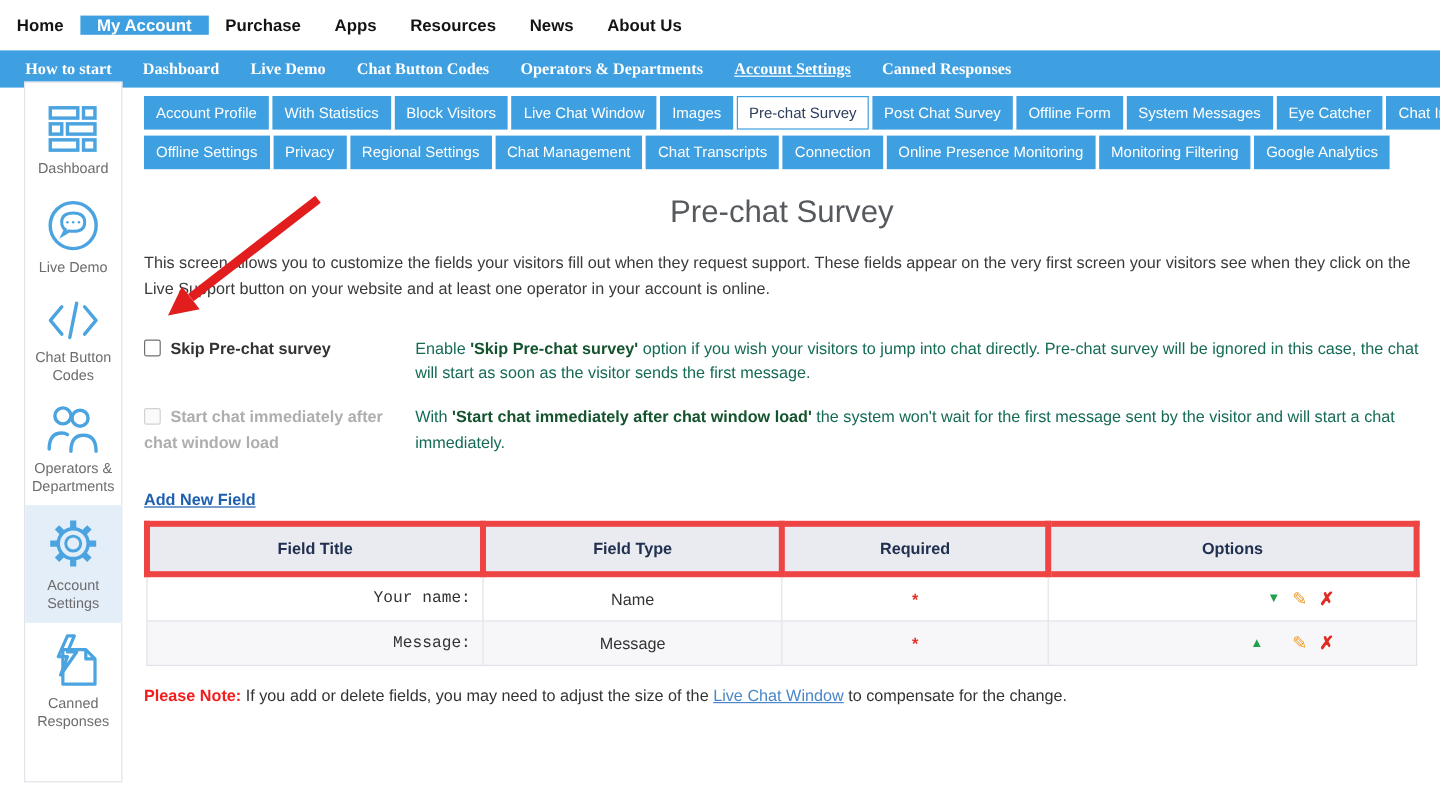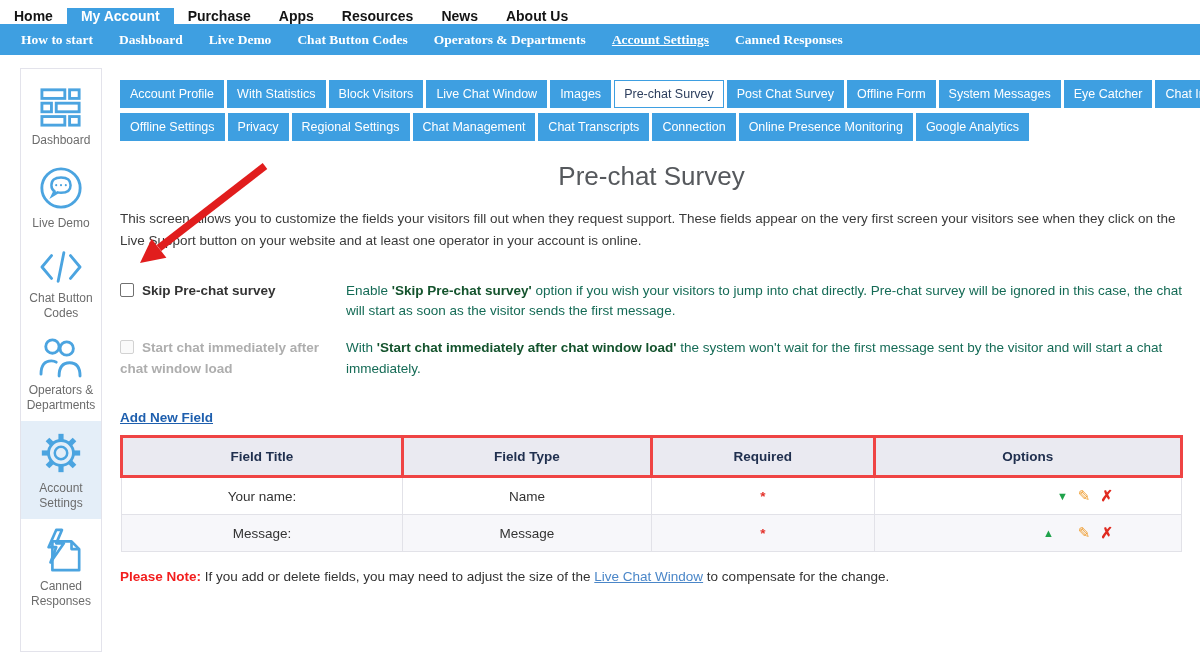--- a/index.html
+++ b/index.html
@@ -3,21 +3,21 @@
 <meta charset="utf-8">
 <style>
   * { box-sizing: border-box; }
   html,body { margin:0; padding:0; }
   body {
     width:1200px; height:658px; position:relative; overflow:hidden;
     background:#ffffff; font-family:"Liberation Sans", sans-serif;
   }
 
   
-  .topnav { height:24px; background:#ffffff; display:flex; align-items:flex-end;
+  .topnav { height:42px; background:#ffffff; display:flex; align-items:center;
             font-weight:bold; font-size:14px; color:#141414; }
   .topnav .item { padding:0 14px; display:flex; align-items:center; cursor:pointer; }
   .topnav .item.active { background:#3e9fe1; color:#ffffff; }
 
   
   .subnav { height:31px; background:#3e9fe1; display:flex; align-items:center;
             font-weight:bold; font-size:13.5px; color:#ffffff; padding-left:8px;font-family:Liberation Serif, serif; }
   .subnav .item { padding:0 13px; cursor:pointer; white-space:nowrap; }
   .subnav .item.active { text-decoration:underline; }
 
@@ -54,24 +54,24 @@
               cursor:pointer; }
   .checkbox.disabled { border-color:#d2d2d2; background:#fafafa; cursor:default; }
   .opt-desc { font-size:13.5px; color:#156b56; line-height:1.55; }
   .opt-desc b { color:#14532d; }
 
   .add-link { display:inline-block; font-weight:bold; font-size:13.5px; color:#1e5fae;
               text-decoration:underline; margin-bottom:10px; cursor:pointer; }
 
   table.fields { width:100%; border-collapse:collapse; font-size:13.5px; }
   table.fields th { background:#eaeaf1; color:#20304f; font-weight:bold;
-                    padding:11px 8px; border:3px solid #ef4444; text-align:center; }
+                    padding:11px 8px; border:5px solid #ef4444; text-align:center; }
   table.fields td { padding:9px 10px; border:1px solid #e2e2e8; color:#333333; }
   table.fields tr.alt td { background:#f7f7fa; }
-  td.c-title { text-align:center; width:26.5%; }
+  td.c-title { text-align:right; width:26.5%;font-family:Liberation Mono, monospace; }
   td.c-type  { text-align:center; width:23.5%; }
   td.c-req   { text-align:center; width:21%; }
   td.c-opts  { width:29%; }
   .req-mark { color:#e3312a; font-weight:bold; }
   .opt-icons { display:flex; justify-content:flex-end; align-items:center; gap:10px;
                padding-right:58px; }
   .icon-move { color:#1fa24b; font-size:11px; cursor:pointer; }
   .icon-move.up { margin-right:14px; }
   .icon-edit { color:#ef9c2e; font-size:15px; cursor:pointer; }
   .icon-delete { color:#e02b20; font-size:15px; font-weight:bold; cursor:pointer; }
@@ -206,20 +206,21 @@
   </div>
 
   <div class="tabs">
     <span class="tab">Offline Settings</span>
     <span class="tab">Privacy</span>
     <span class="tab">Regional Settings</span>
     <span class="tab">Chat Management</span>
     <span class="tab">Chat Transcripts</span>
     <span class="tab">Connection</span>
     <span class="tab">Online Presence Monitoring</span>
+    <span class="tab">Monitoring Filtering</span>
     <span class="tab">Google Analytics</span>
   </div>
 
   <h1 class="page-title">Pre-chat Survey</h1>
 
   <p class="intro">This screen allows you to customize the fields your visitors fill out when they request support. These fields appear on the very first screen your visitors see when they click on the Live Support button on your website and at least one operator in your account is online.</p>
 
   <div class="options-grid">
 
     <div class="opt-label">

